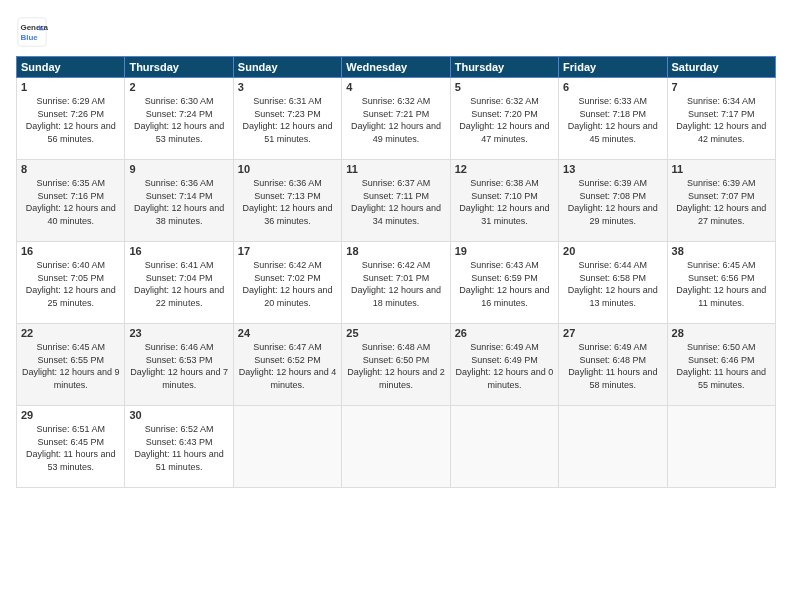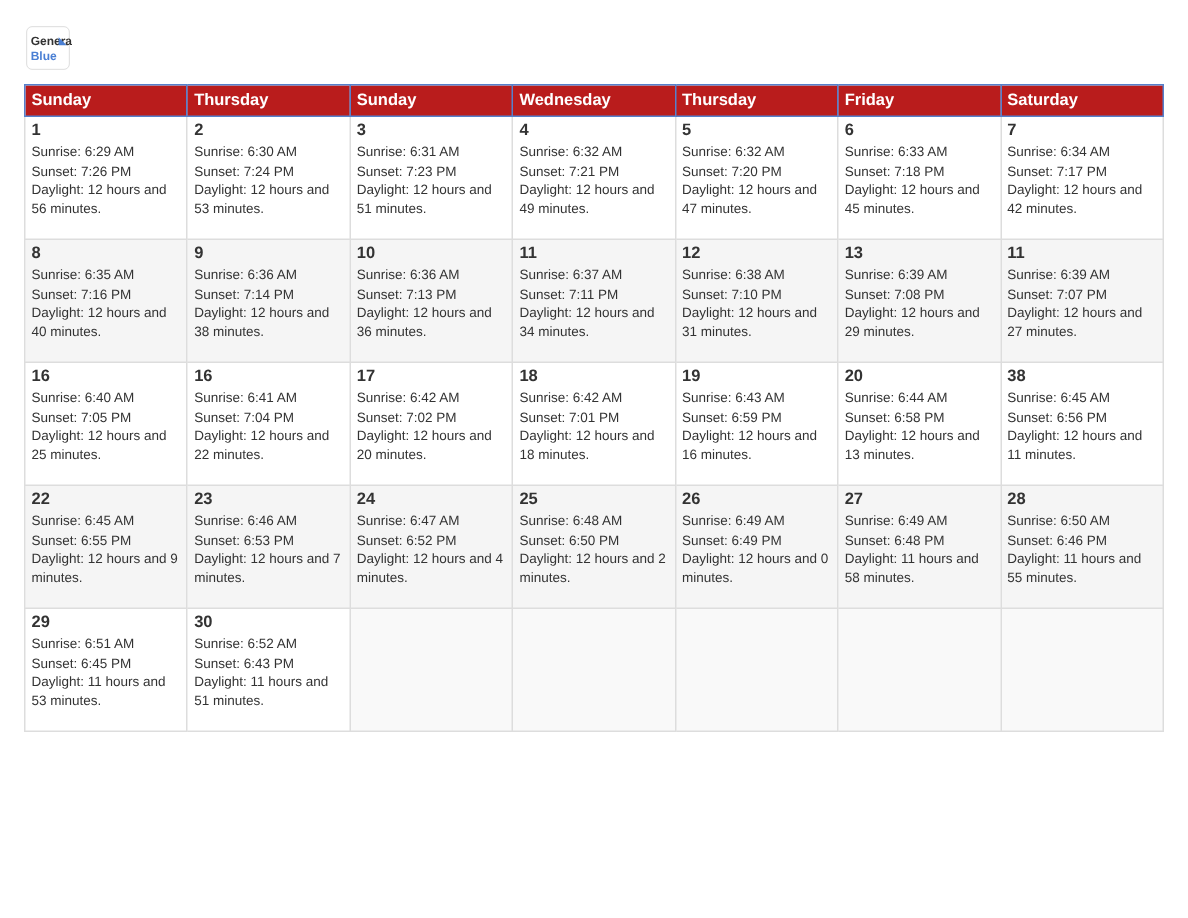--- a/index.html
+++ b/index.html
@@ -42,21 +42,21 @@
     .location {
       font-size: 13px;
       color: #555;
     }
     .calendar {
       width: 100%;
       border-collapse: collapse;
       table-layout: fixed;
     }
     .calendar th {
-      background: #b91c1c;
+      background: #0c4a6e;
       color: #fff;
       font-size: 11px;
       font-weight: bold;
       padding: 4px 4px;
       text-align: left;
       border: 1px solid #5580cc;
     }
     .calendar td {
       vertical-align: top;
       font-size: 9px;
@@ -72,20 +72,21 @@
     .day-num {
       font-size: 11px;
       font-weight: bold;
       display: block;
       margin-bottom: 2px;
     }
     .cell-text {
       line-height: 1.4;
       font-size: 9px;
       color: #333;
+      text-align: center;
     }
     .empty-cell {
       background: #f9f9f9 !important;
     }
   </style>
 </head>
 <body>
 
 <div class="page">
   <div class="header">

